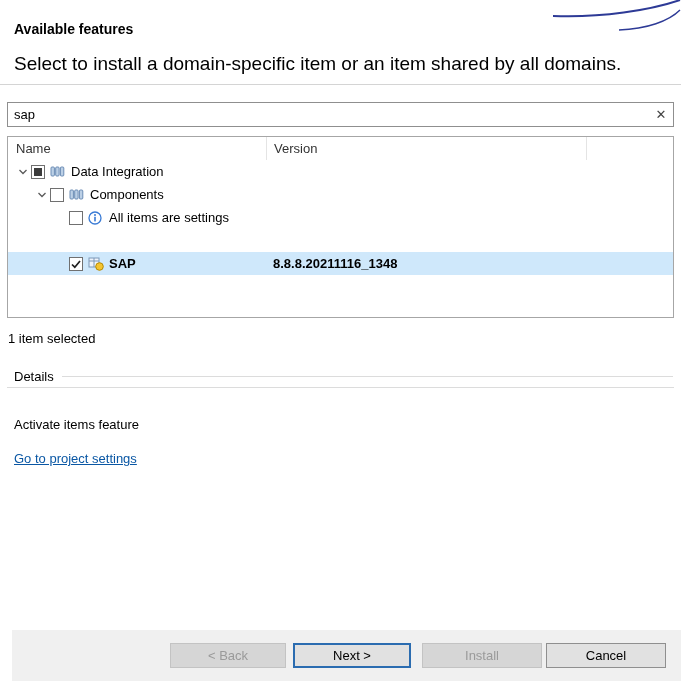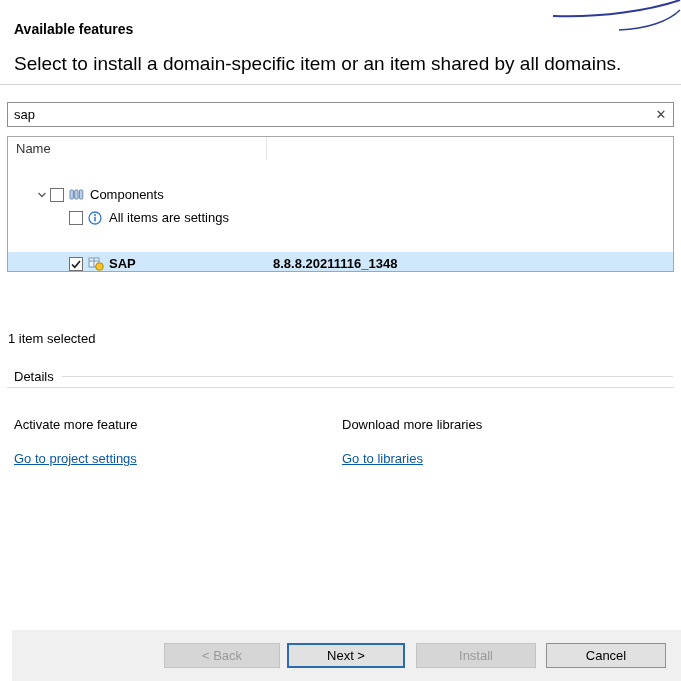--- a/index.html
+++ b/index.html
@@ -32,21 +32,21 @@
     font-family: "Liberation Sans", sans-serif; font-size: 13px; padding: 0 6px;
     background: transparent;
   }
   .clear-btn {
     width: 24px; text-align: center; color: #444; font-size: 13px;
     cursor: default; user-select: none;
   }
 
   
   .tree-table {
-    position: absolute; left: 7px; right: 7px; top: 136px; height: 136px;
+    position: absolute; left: 7px; right: 7px; top: 136px; height: 182px;
     border: 1px solid #a6a6a6; background: #fff; overflow: hidden;
   }
   .table-header { display: flex; height: 23px; align-items: center; color: #333; }
   .th { height: 100%; display: flex; align-items: center; }
   .th-name { width: 258px; padding-left: 8px; }
   .th-version { width: 320px; padding-left: 7px; border-left: 1px solid #e4e4e4; }
   .th-fill { flex: 1; border-left: 1px solid #e4e4e4; }
 
   .tree-row { display: flex; height: 23px; align-items: center; }
   .tree-row.selected { background: var(--sel, #cfe8fb); }
@@ -87,21 +87,21 @@
     padding: 13px 15px 0 0;
   }
   .btn {
     height: 25px; font-family: "Liberation Sans", sans-serif; font-size: 13px;
     display: flex; align-items: center; justify-content: center;
     background: #e1e1e1; border: 1px solid #8f8f8f; color: #000;
   }
   .btn-back { width: 116px; }
   .btn-next { width: 118px; margin-left: 7px; border: 2px solid var(--focus, #2b6cb0); }
   .btn-install { width: 120px; margin-left: 11px; }
-  .btn-cancel { width: 120px; margin-left: 10px; }
+  .btn-cancel { width: 120px; margin-left: 4px; }
   .btn.disabled { background: #d6d6d6; border-color: #c3c3c3; color: #9a9a9a; }
 </style>
 </head>
 <body>
 
 <svg class="swoosh" viewBox="0 0 130 40">
   <path d="M 2,16 C 50,18 100,10 129,0" fill="none" stroke="#2d3a96" stroke-width="2"></path>
   <path d="M 68,30 C 96,29 118,21 129,10" fill="none" stroke="#2d3a96" stroke-width="1.4"></path>
 </svg>
 
@@ -111,24 +111,43 @@
 </div>
 
 <div class="search-box">
   <input class="search-input" type="text" value="sap" style="">
   <span class="clear-btn">✕</span>
 </div>
 
 <div class="tree-table">
   <div class="table-header">
     <div class="th th-name">Name</div>
+    <div class="th th-version">Version</div>
     <div class="th th-fill"></div>
   </div>
   <div>
       <div class="tree-row">
+        <div class="cell-name" style="padding-left: 6px;">
+          <span class="expander">
+            <svg width="10" height="9" viewBox="0 0 10 9">
+              <polyline points="1.5,3 5,6.5 8.5,3" fill="none" stroke="#5a5a5a" stroke-width="1.3"></polyline>
+            </svg>
+          </span>
+          <span class="checkbox">
+            <span class="partial-fill"></span>
+          </span>
+          <span class="row-icon">
+            <svg width="15" height="13" viewBox="0 0 15 13">
+              <rect x="1" y="2" width="3.4" height="9" rx="1" fill="#bcd0e6" stroke="#6b8cb5"></rect>
+              <rect x="5.7" y="2" width="3.4" height="9" rx="1" fill="#bcd0e6" stroke="#6b8cb5"></rect>
+              <rect x="10.4" y="2" width="3.4" height="9" rx="1" fill="#bcd0e6" stroke="#6b8cb5"></rect>
+            </svg>
+          </span>
+          <span class="row-label">Data Integration</span>
+        </div>
         <div class="cell-version"></div>
         <div class="cell-fill"></div>
       </div>
       <div class="tree-row">
         <div class="cell-name" style="padding-left: 25px;">
           <span class="expander">
             <svg width="10" height="9" viewBox="0 0 10 9">
               <polyline points="1.5,3 5,6.5 8.5,3" fill="none" stroke="#5a5a5a" stroke-width="1.3"></polyline>
             </svg>
           </span>
@@ -192,26 +211,22 @@
 <div class="status-line">1 item selected</div>
 
 <div class="details-group">
   <div class="group-head">
     <span class="group-label">Details</span>
     <span class="line"></span>
   </div>
   <div class="group-line2"></div>
   <div class="group-cols">
     <div class="group-col">
-      <div class="col-heading">Activate more feature</div>
+      <div class="col-heading">Activate items feature</div>
       <a class="link">Go to project settings</a>
-    </div>
-    <div class="group-col">
-      <div class="col-heading">Download more libraries</div>
-      <a class="link">Go to libraries</a>
     </div>
   </div>
 </div>
 
 <div class="button-bar">
   <button class="btn btn-back disabled">&lt; Back</button>
   <button class="btn btn-next">Next &gt;</button>
   <button class="btn btn-install disabled">Install</button>
   <button class="btn btn-cancel">Cancel</button>
 </div>

